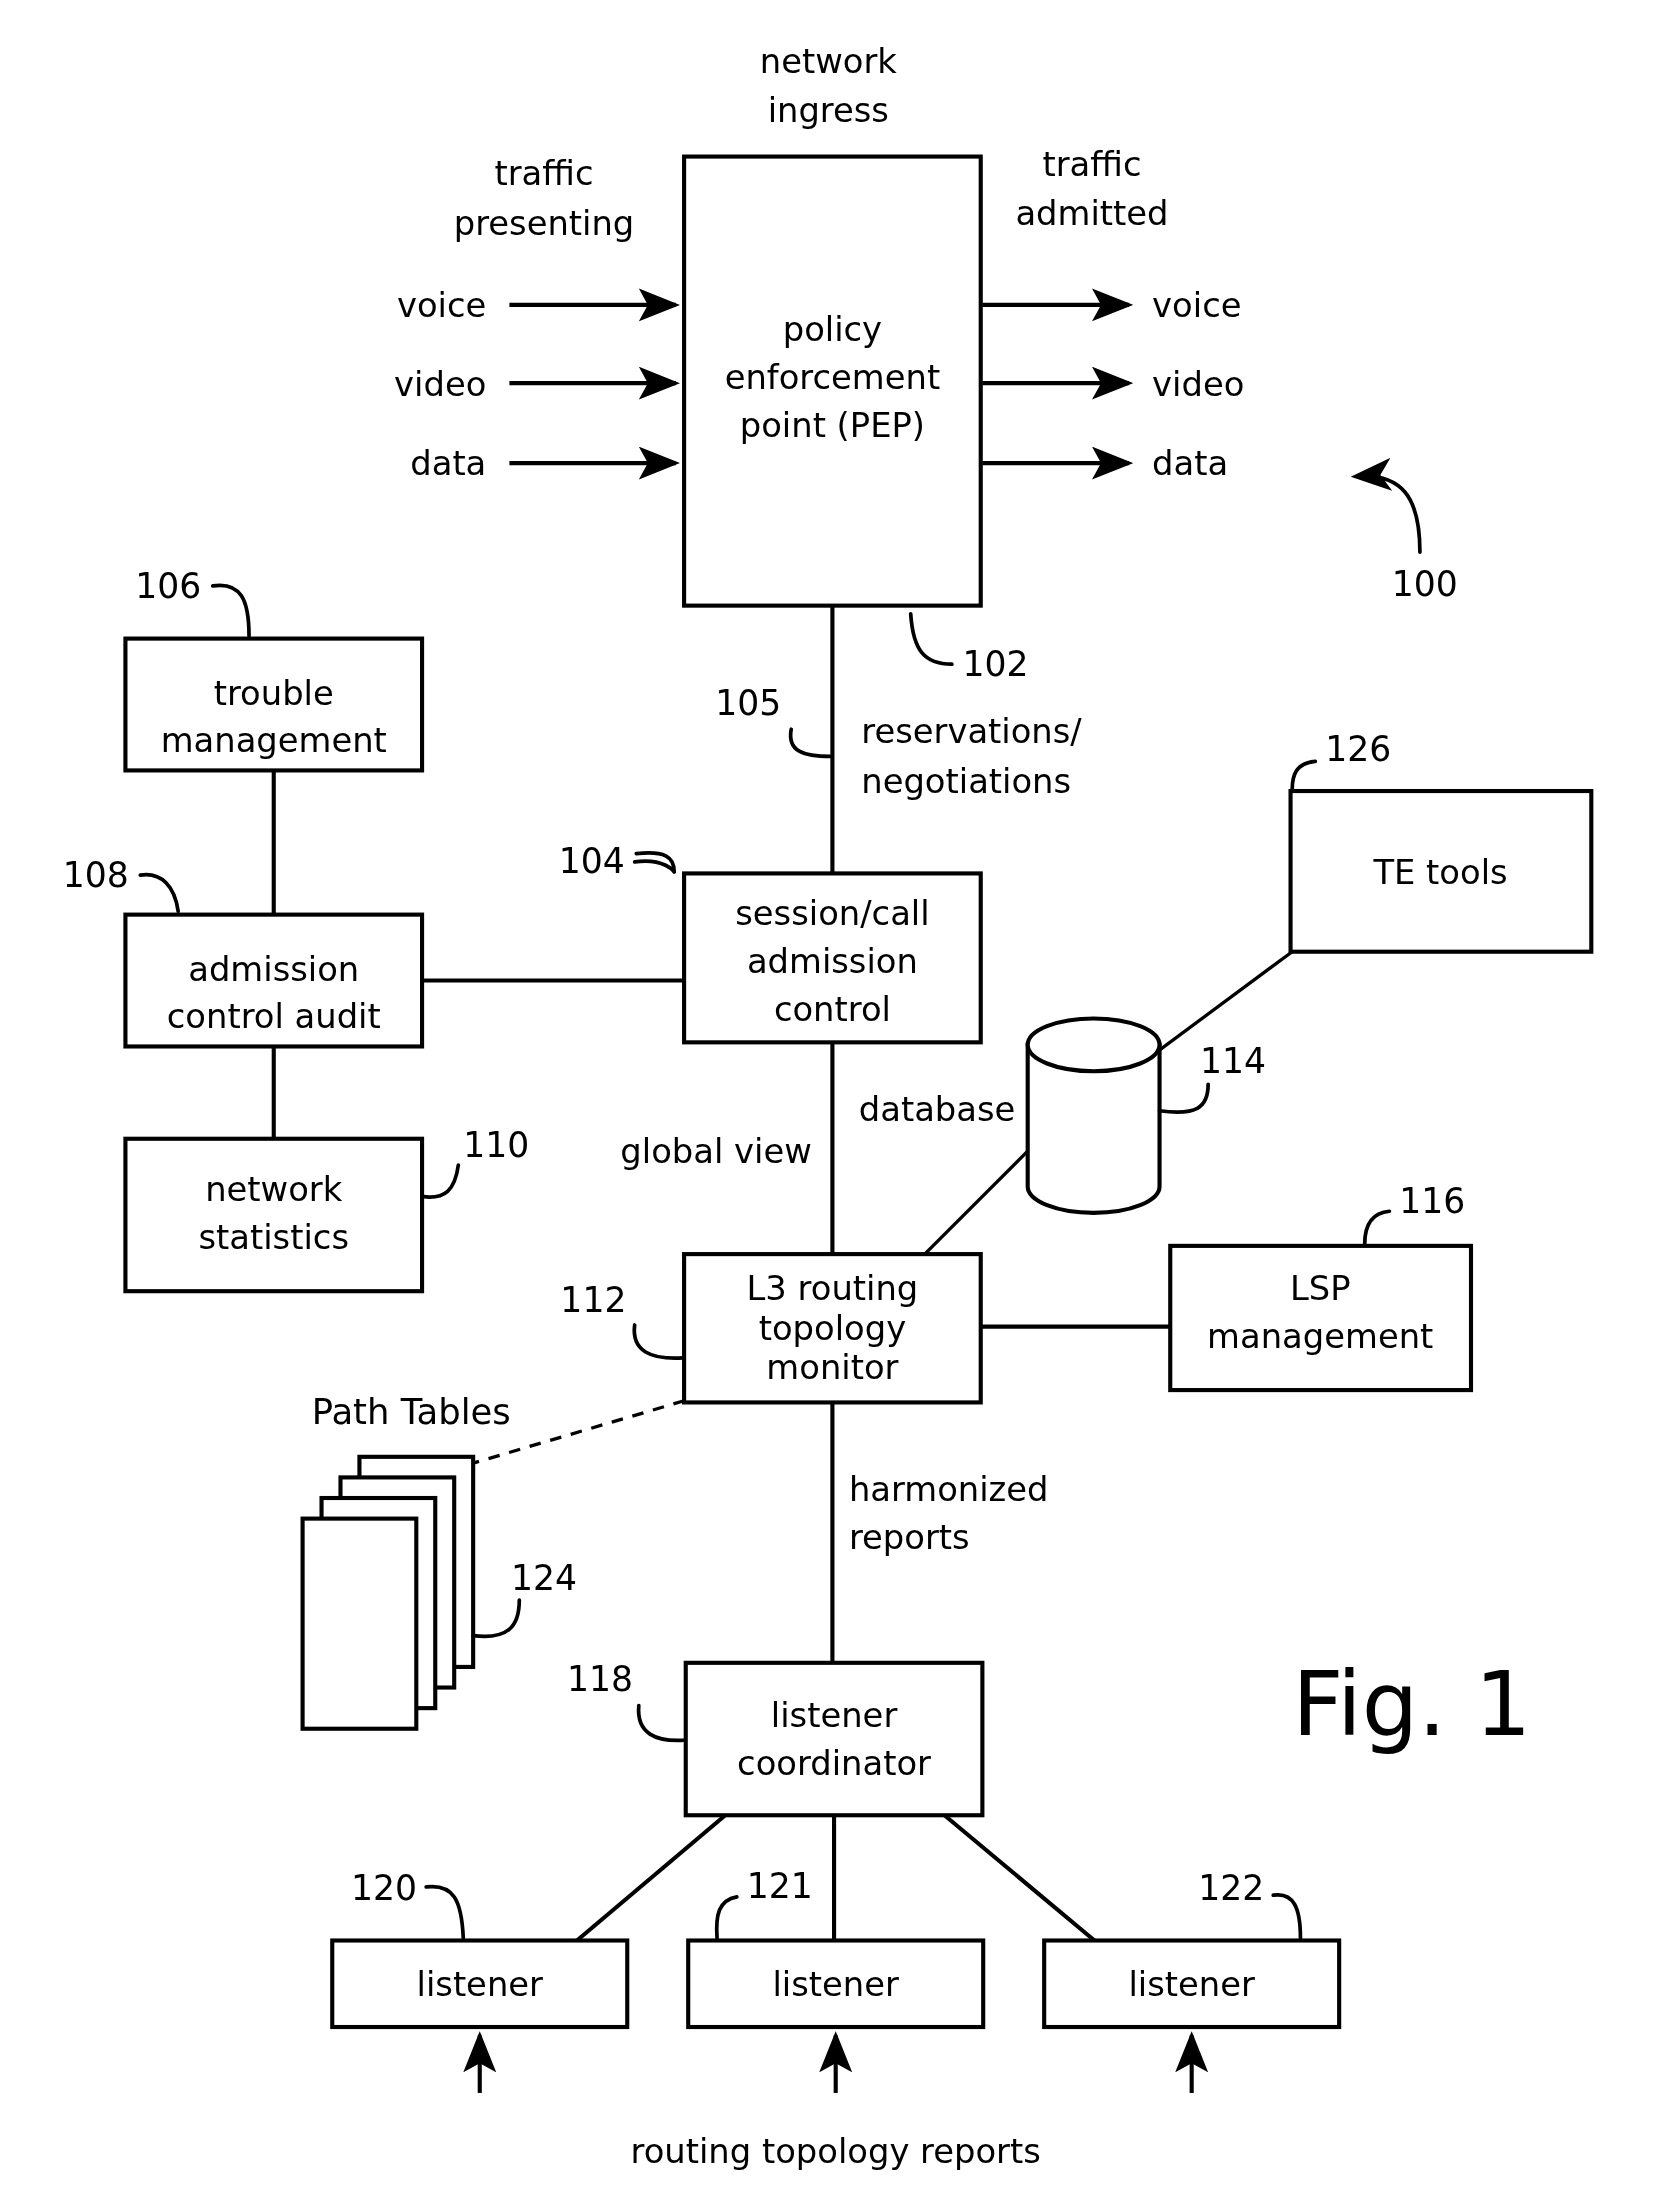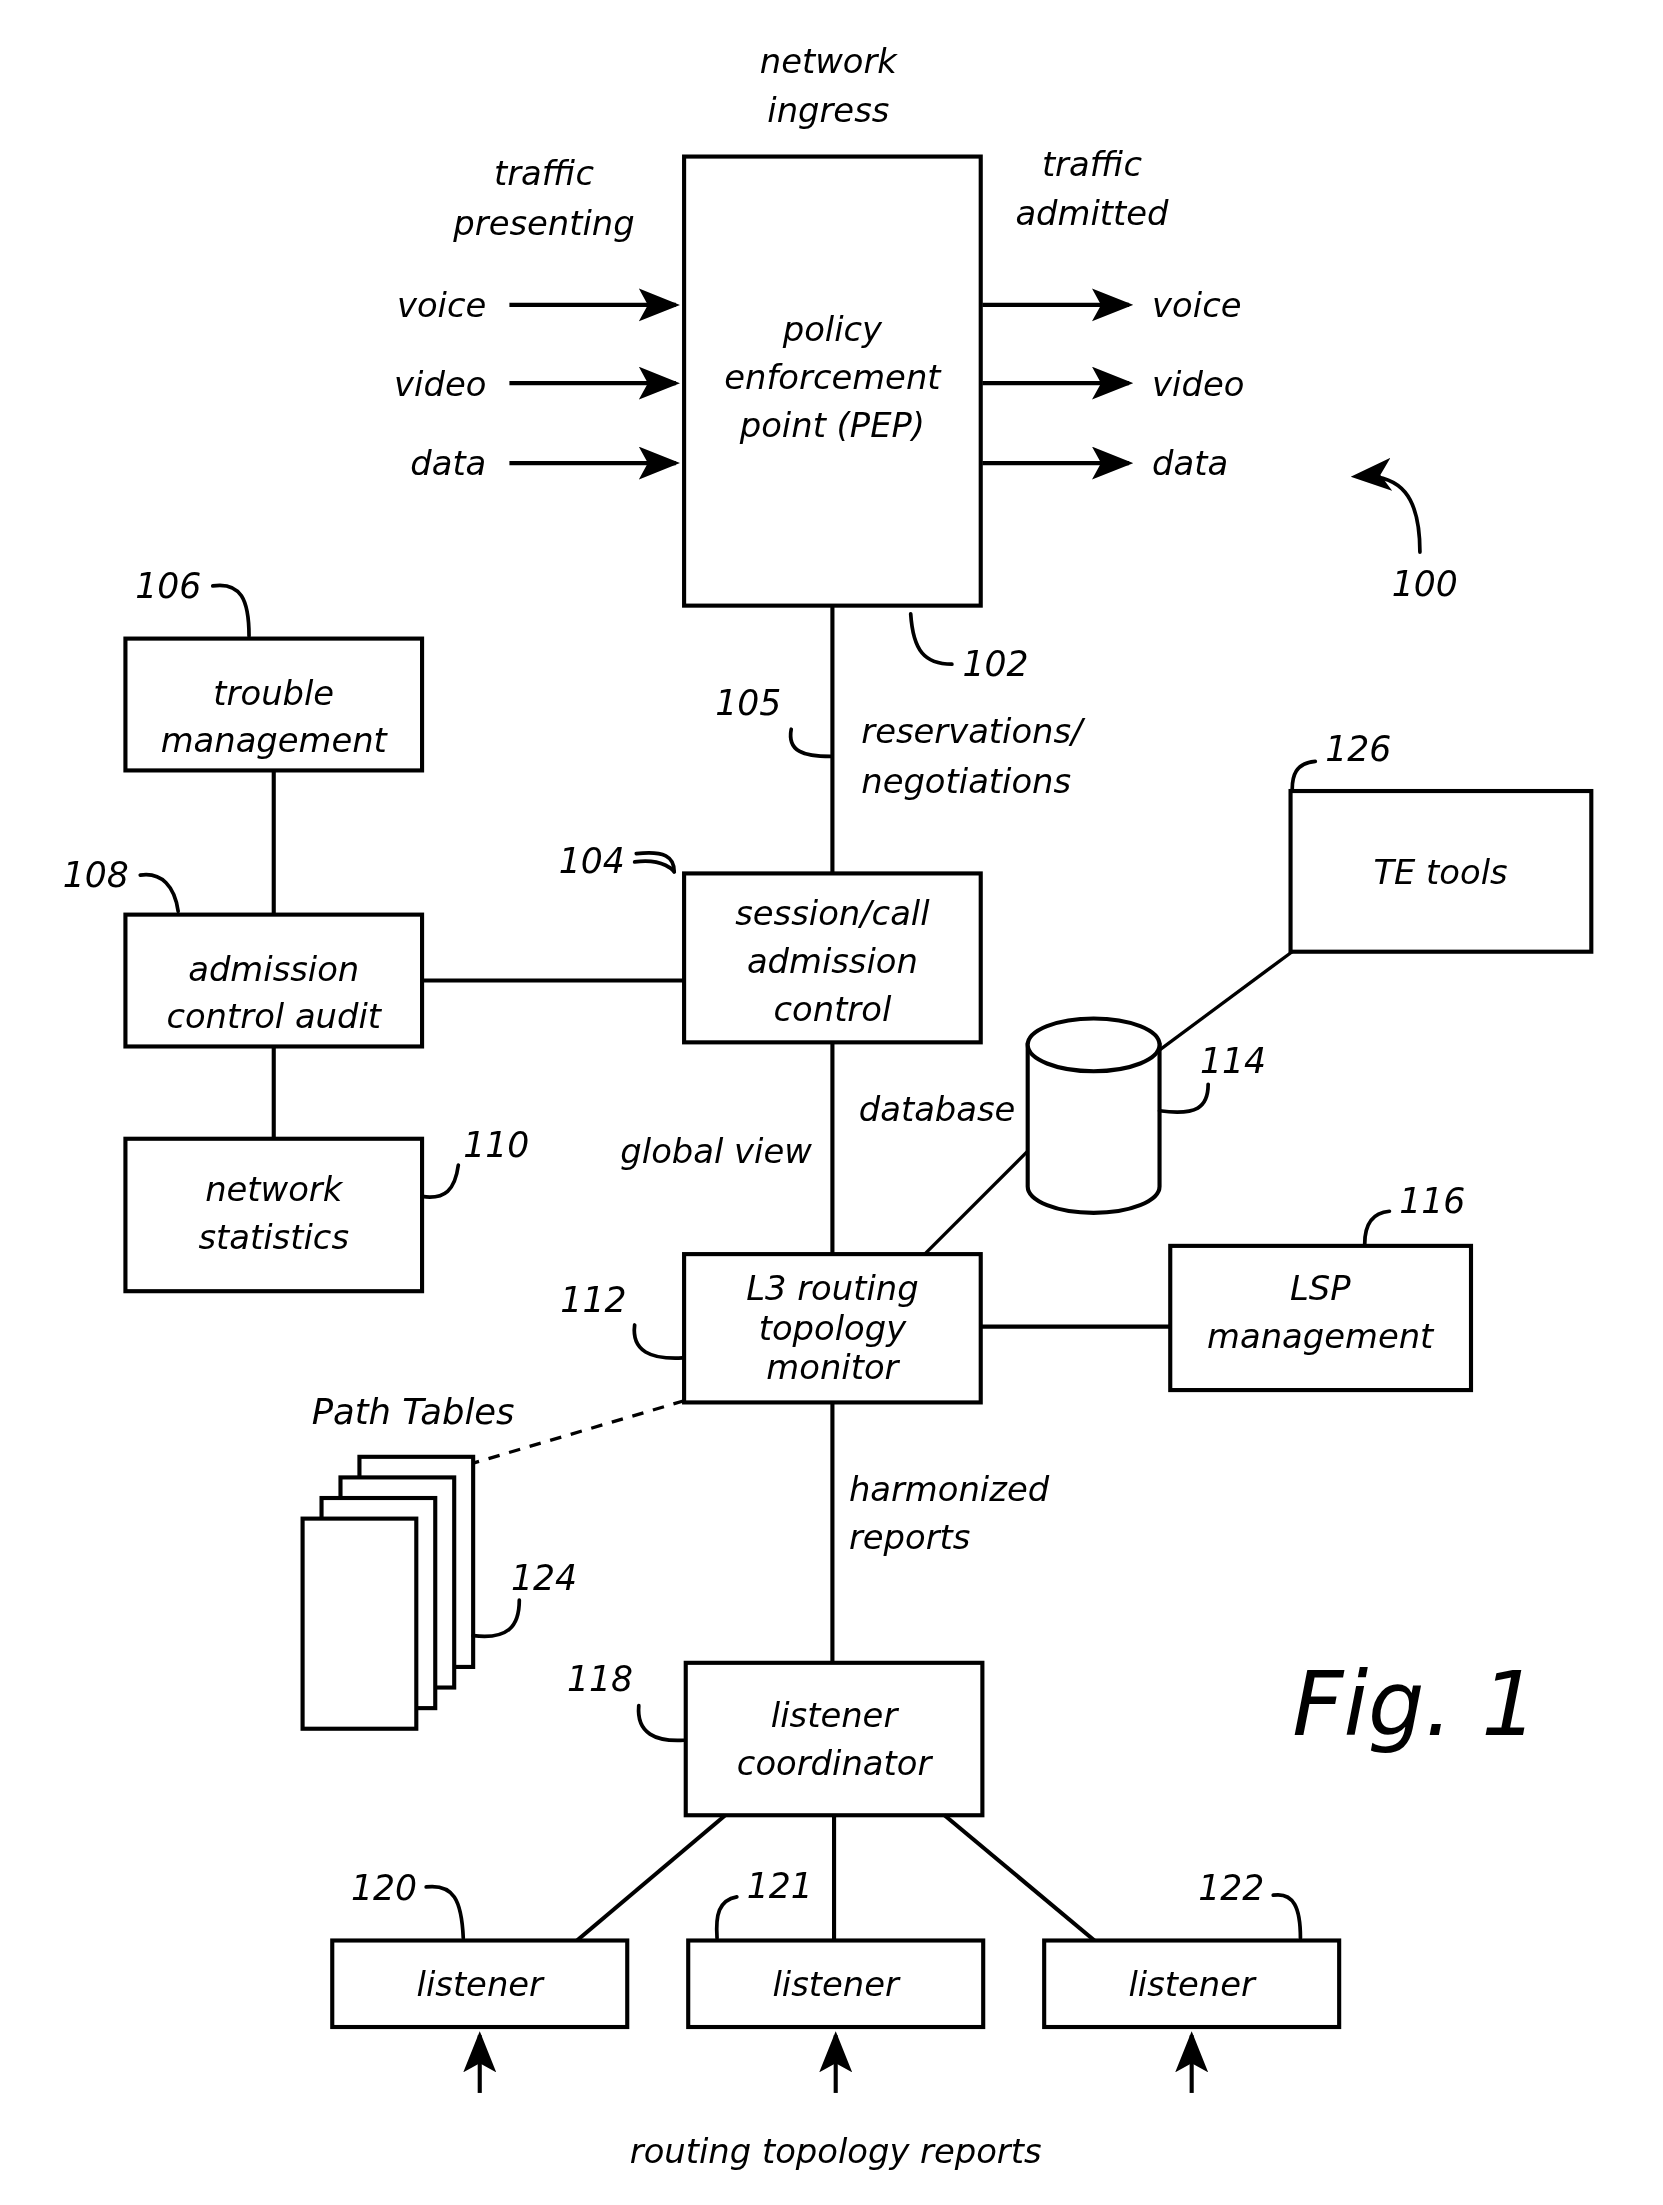--- a/index.html
+++ b/index.html
@@ -11,21 +11,20 @@
     width: 1664px;
     height: 2205px;
     font-family: "DejaVu Sans", sans-serif;
     color: #000000;
     overflow: hidden;
   }
   #figure-root {
     position: relative;
     width: 1396px;
     height: 2205px;
-    font-style: italic;
   }
   svg.diagram {
     position: absolute;
     top: 0;
     left: 0;
     width: 1664px;
     height: 2205px;
   }
   .box-rect {
     fill: #ffffff;

